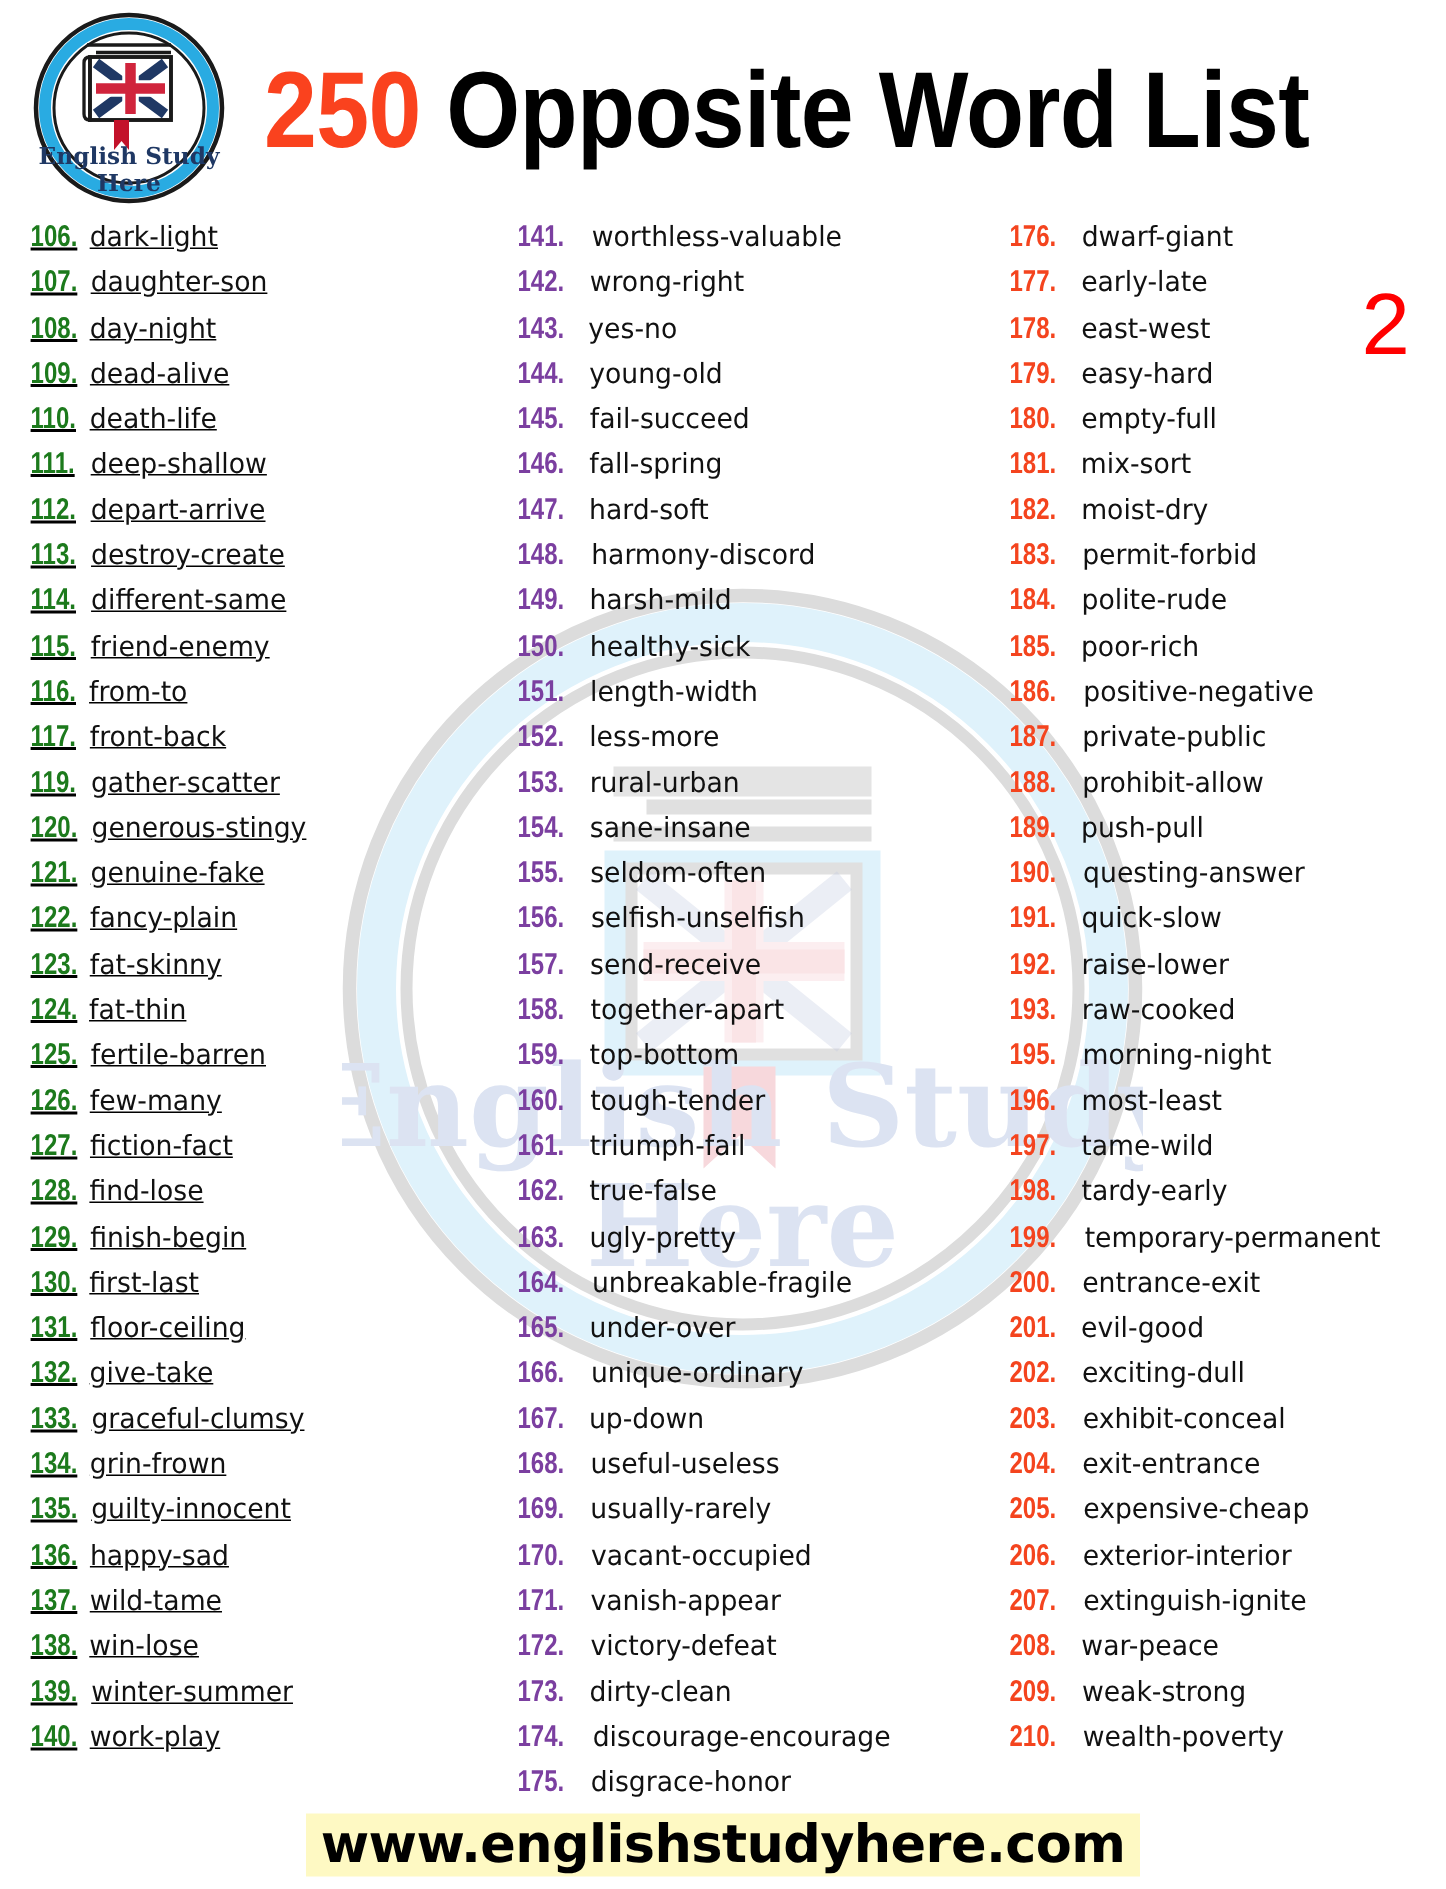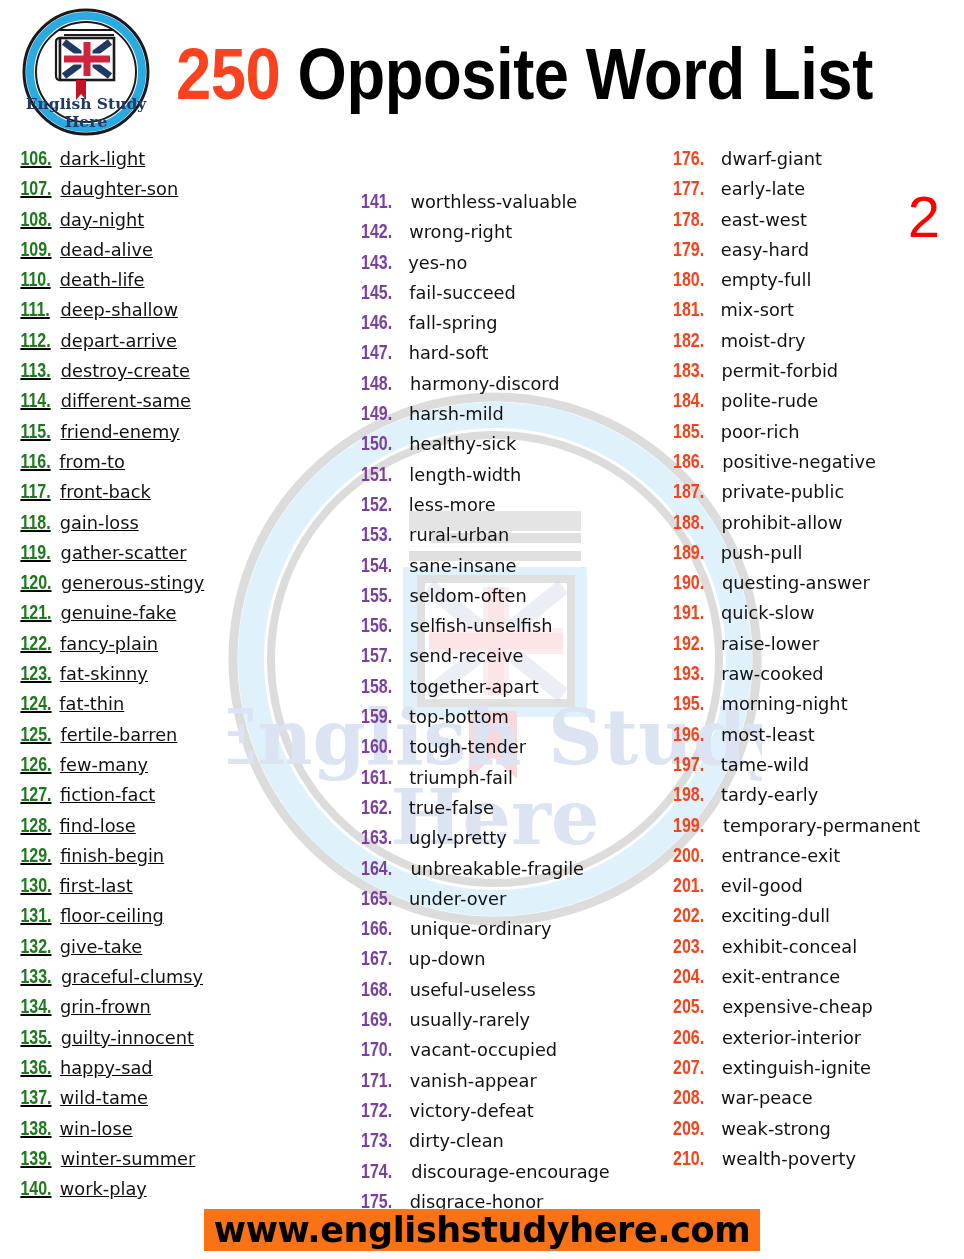--- a/index.html
+++ b/index.html
@@ -79,21 +79,21 @@
     z-index: 3;
   }
 
   
   .column {
     position: absolute;
     top: 148px;
     z-index: 2;
   }
   #col-1 { left: 16px;  width: 330px; text-decoration: underline; }
-  #col-2 { left: 356px; width: 318px; margin-top: 43px; }
+  #col-2 { left: 340px; width: 318px; }
   #col-3 { left: 668px; width: 292px; }
 
   .word-row {
     display: flex;
     align-items: baseline;
     height: 30.3px;
     white-space: nowrap;
   }
 
   .row-num {
@@ -132,21 +132,21 @@
     z-index: 4;
   }
   #footer-url {
     display: inline-block;
     font-family: "DejaVu Sans", sans-serif;
     font-weight: bold;
     font-size: 35px;
     line-height: 42px;
     color: #000000;
     letter-spacing: -0.4px;
-    background: #f97316;
+    background: #fef9c3;
     padding: 0 10px;
   }
 </style>
 </head>
 <body>
 
 <div id="watermark">
   <svg width="534" height="534" viewBox="0 0 534 534" xmlns="http://www.w3.org/2000/svg">
 
     <circle cx="267" cy="267" r="262" fill="none" stroke="#DCDCDC" stroke-width="9"></circle>
@@ -256,24 +256,20 @@
     </div>
     <div class="word-row">
       <span class="row-num">116.</span>
       <span class="row-word">from-to</span>
     </div>
     <div class="word-row">
       <span class="row-num">117.</span>
       <span class="row-word">front-back</span>
     </div>
     <div class="word-row">
-      <span class="row-num">118.</span>
-      <span class="row-word">gain-loss</span>
-    </div>
-    <div class="word-row">
       <span class="row-num">119.</span>
       <span class="row-word">gather-scatter</span>
     </div>
     <div class="word-row">
       <span class="row-num">120.</span>
       <span class="row-word">generous-stingy</span>
     </div>
     <div class="word-row">
       <span class="row-num">121.</span>
       <span class="row-word">genuine-fake</span>
@@ -360,20 +356,24 @@
       <span class="row-num">141.</span>
       <span class="row-word">worthless-valuable</span>
     </div>
     <div class="word-row">
       <span class="row-num">142.</span>
       <span class="row-word">wrong-right</span>
     </div>
     <div class="word-row">
       <span class="row-num">143.</span>
       <span class="row-word">yes-no</span>
+    </div>
+    <div class="word-row">
+      <span class="row-num">144.</span>
+      <span class="row-word">young-old</span>
     </div>
     <div class="word-row">
       <span class="row-num">145.</span>
       <span class="row-word">fail-succeed</span>
     </div>
     <div class="word-row">
       <span class="row-num">146.</span>
       <span class="row-word">fall-spring</span>
     </div>
     <div class="word-row">

